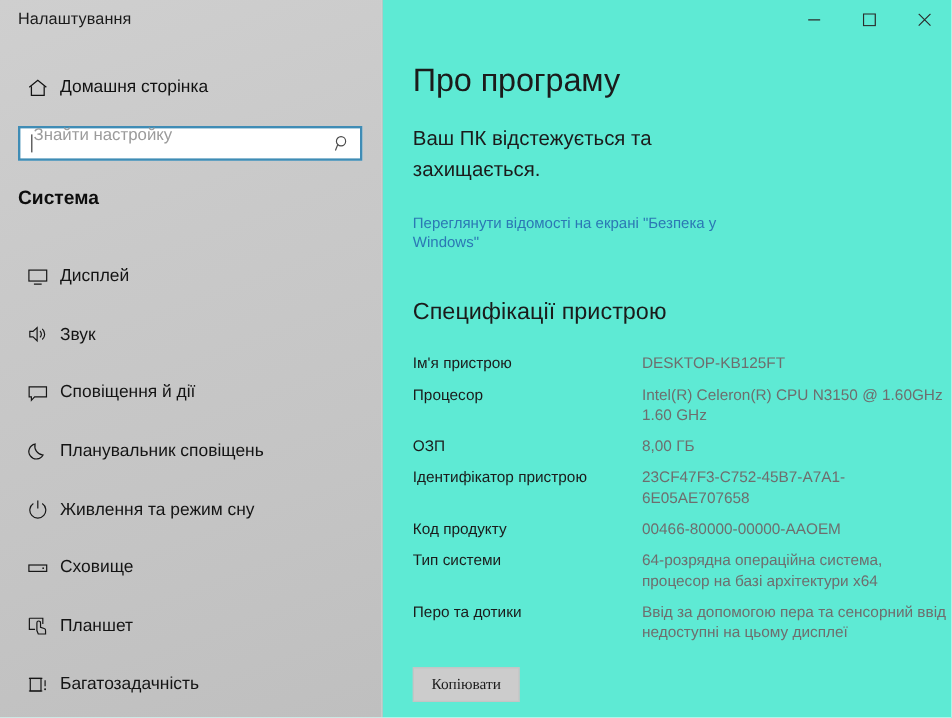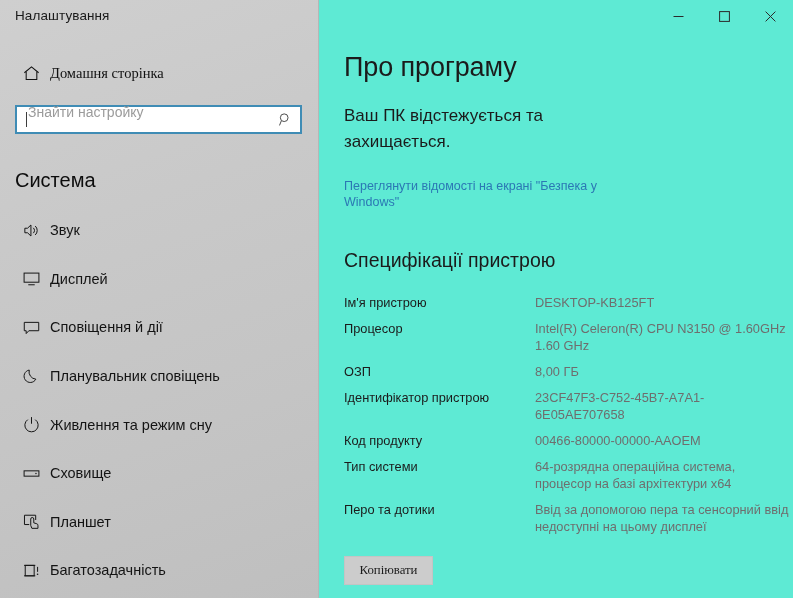--- a/index.html
+++ b/index.html
@@ -45,21 +45,20 @@
   }
 
   .home-row {
     position: absolute;
     left: 0;
     top: 57px;
     width: 319px;
     height: 32px;
     display: flex;
     align-items: center;
-    font-family: Liberation Serif, serif;
   }
   .home-icon {
     width: 38px;
     margin-left: 12px;
     display: flex;
     align-items: center;
     justify-content: center;
     color: #121212;
   }
   .home-label {
@@ -106,24 +105,23 @@
     display: flex;
     align-items: center;
     justify-content: center;
     color: #4a4a4a;
   }
 
   .group-header {
     position: absolute;
     left: 15px;
     top: 157px;
-    font-size: 20px;
-    font-weight: normal;
+    font-size: 16px;
+    font-weight: bold;
     color: #0d0d0d;
-    margin-top: 12px;
   }
 
   .nav-list {
     position: absolute;
     left: 0;
     top: 206px;
     width: 319px;
   }
   .nav-item {
     height: 48.6px;
@@ -296,36 +294,36 @@
       </span>
     </div>
 
     <div class="group-header">Система</div>
 
     <div class="nav-list">
 
       <div class="nav-item">
         <span class="nav-icon">
           <svg width="19" height="19" viewBox="0 0 20 20" fill="none" stroke="currentColor" stroke-width="1.05">
+            <rect x="2.2" y="4.3" width="15.6" height="9.6"></rect>
+            <path d="M6.6 16.6 H13.4"></path>
+          </svg>
+        </span>
+        <span class="nav-label">Дисплей</span>
+      </div>
+
+      <div class="nav-item">
+        <span class="nav-icon">
+          <svg width="19" height="19" viewBox="0 0 20 20" fill="none" stroke="currentColor" stroke-width="1.05">
             <path d="M3 7.6 H5.8 L9.4 4.2 V15.8 L5.8 12.4 H3 Z"></path>
             <path d="M11.9 7.2 A3.8 3.8 0 0 1 11.9 12.8"></path>
             <path d="M13.9 5.3 A6.3 6.3 0 0 1 13.9 14.7"></path>
           </svg>
         </span>
         <span class="nav-label">Звук</span>
-      </div>
-
-      <div class="nav-item">
-        <span class="nav-icon">
-          <svg width="19" height="19" viewBox="0 0 20 20" fill="none" stroke="currentColor" stroke-width="1.05">
-            <rect x="2.2" y="4.3" width="15.6" height="9.6"></rect>
-            <path d="M6.6 16.6 H13.4"></path>
-          </svg>
-        </span>
-        <span class="nav-label">Дисплей</span>
       </div>
 
       <div class="nav-item">
         <span class="nav-icon">
           <svg width="19" height="19" viewBox="0 0 20 20" fill="none" stroke="currentColor" stroke-width="1.05">
             <path d="M2.4 4.6 H17.6 V13.4 H7.2 L4.4 16.4 V13.4 H2.4 Z"></path>
           </svg>
         </span>
         <span class="nav-label">Сповіщення й дії</span>
       </div>

